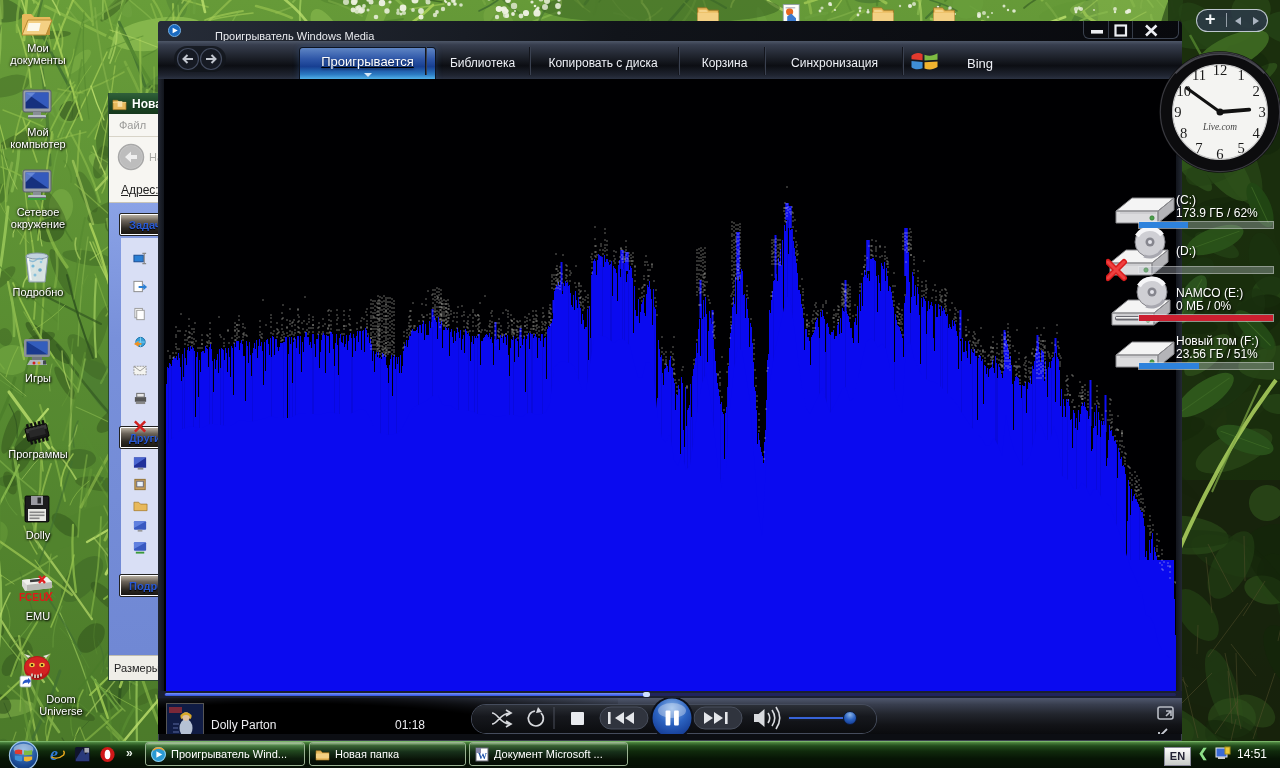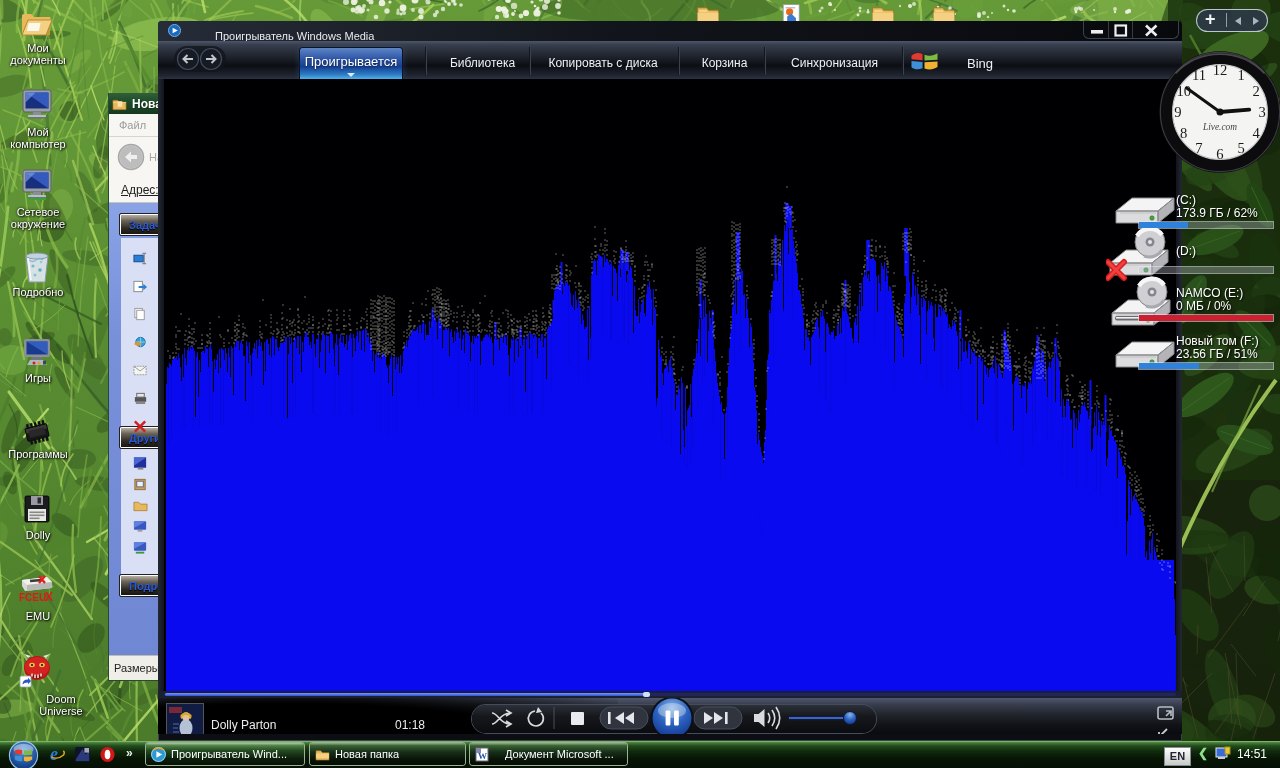--- a/index.html
+++ b/index.html
@@ -1104,21 +1104,21 @@
     <div style="position:absolute;left:974px;top:0;width:1px;height:17px;background:#353c48;"></div>
   </div>
   <div style="position:absolute;left:0;top:20px;width:100%;height:38px;background:linear-gradient(#4e5768 0%,#373e4e 10%,#1e222b 42%,#0c0e13 65%,#1f2430 90%,#2b3242 100%);border-bottom:2px solid #04050a;">
     <svg width="52" height="30" viewBox="0 0 52 30" style="position:absolute;left:16px;top:5px;">
       <rect x="0" y="0" width="52" height="26" rx="13" fill="#12151c" opacity="0.8"></rect>
       <circle cx="14" cy="13" r="10.5" fill="#161a23" stroke="#434b5e" stroke-width="1.2"></circle>
       <circle cx="37" cy="13" r="10.5" fill="#161a23" stroke="#434b5e" stroke-width="1.2"></circle>
       <path d="M19 13 l-9 0 m3.5 -4 l-4 4 4 4" stroke="#c2c6ce" stroke-width="2" fill="none"></path>
       <path d="M32 13 l9 0 m-3.5 -4 l4 4 -4 4" stroke="#c2c6ce" stroke-width="2" fill="none"></path>
     </svg>
-    <div style="position:absolute;left:142px;top:7px;width:102px;height:31px;border-radius:3px 3px 0 0;background:linear-gradient(#5e85c4 0%,#2f57a8 35%,#173f92 60%,#2b7ac2 85%,#52b2ea 100%);box-shadow:0 0 0 1px #0e1420, 0 0 6px 1px #3a70c055;">
+    <div style="position:absolute;left:142px;top:7px;width:135px;height:31px;border-radius:3px 3px 0 0;background:linear-gradient(#5e85c4 0%,#2f57a8 35%,#173f92 60%,#2b7ac2 85%,#52b2ea 100%);box-shadow:0 0 0 1px #0e1420, 0 0 6px 1px #3a70c055;text-decoration:underline;">
       <div style="text-align:center;color:#fff;font-size:13px;margin-top:6px;text-shadow:0 1px 2px #102040;">Проигрывается</div>
       <div style="position:absolute;left:50%;bottom:2px;margin-left:-4px;width:0;height:0;border-left:4px solid transparent;border-right:4px solid transparent;border-top:4px solid #d8e8f8;"></div>
     </div>
     <div style="position:absolute;left:324.5px;top:15px;transform:translateX(-50%);color:#eef0f6;font-size:12px;white-space:nowrap;">Библиотека</div>
         <div style="position:absolute;left:445.0px;top:15px;transform:translateX(-50%);color:#eef0f6;font-size:12px;white-space:nowrap;">Копировать с диска</div>
         <div style="position:absolute;left:566.5px;top:15px;transform:translateX(-50%);color:#eef0f6;font-size:12px;white-space:nowrap;">Корзина</div>
         <div style="position:absolute;left:676.5px;top:15px;transform:translateX(-50%);color:#eef0f6;font-size:12px;white-space:nowrap;">Синхронизация</div>
     <div style="position:absolute;left:267px;top:6px;width:1px;height:28px;background:#14161d;box-shadow:1px 0 0 #3a4150;"></div>
         <div style="position:absolute;left:371px;top:6px;width:1px;height:28px;background:#14161d;box-shadow:1px 0 0 #3a4150;"></div>
         <div style="position:absolute;left:520px;top:6px;width:1px;height:28px;background:#14161d;box-shadow:1px 0 0 #3a4150;"></div>
@@ -1377,21 +1377,21 @@
           <path d="M1 6 h14 v 5 h-14 z" fill="#f4d083"></path>
         </svg>
         <span style="color:#fff;font-size:11px;margin-left:5px;white-space:nowrap;overflow:hidden;">Новая папка</span>
       </div>
 <div style="position:absolute;left:470px;top:2px;width:157px;height:22px;border-radius:3px;background:linear-gradient(#8fb383 0%,#3a6234 12%,#17301a 40%,#091307 75%,#050c05 100%);box-shadow:0 0 0 1px #9ab292;display:flex;align-items:center;padding-left:5px;box-sizing:border-box;">
         <svg width="14" height="15" viewBox="0 0 14 15">
           <rect x="1" y="1" width="12" height="13" fill="#fff" stroke="#667"></rect>
           <rect x="1" y="1" width="5" height="5" fill="#88a"></rect>
           <text x="3" y="12" font-size="9" font-weight="bold" fill="#2255aa" font-family="Liberation Serif">W</text>
         </svg>
-        <span style="color:#fff;font-size:11px;margin-left:16px;white-space:nowrap;overflow:hidden;">Документ Microsoft ...</span>
+        <span style="color:#fff;font-size:11px;margin-left:5px;white-space:nowrap;overflow:hidden;">Документ Microsoft ...</span>
       </div>
 <div style="position:absolute;left:1164px;top:6px;width:25px;height:17px;background:linear-gradient(#fdfdfd,#c8ccc8);border:1px solid #889;color:#223;font-size:11px;font-weight:bold;text-align:center;line-height:16px;">EN</div>
 <span style="position:absolute;left:1198px;top:5px;color:#8ee088;font-size:12px;font-weight:bold;">❮</span>
 <svg width="16" height="16" viewBox="0 0 16 16" style="position:absolute;left:1215px;top:5px;">
         <rect x="1" y="2" width="11" height="9" fill="#3a6ad4" stroke="#e8e8e8"></rect>
         <rect x="3" y="11" width="7" height="2" fill="#ccc"></rect>
         <rect x="10" y="1" width="5" height="7" fill="#e8c838" stroke="#a89018"></rect>
       </svg>
 <span style="position:absolute;left:1237px;top:6px;color:#fff;font-size:12px;">14:51</span>
 </div>

